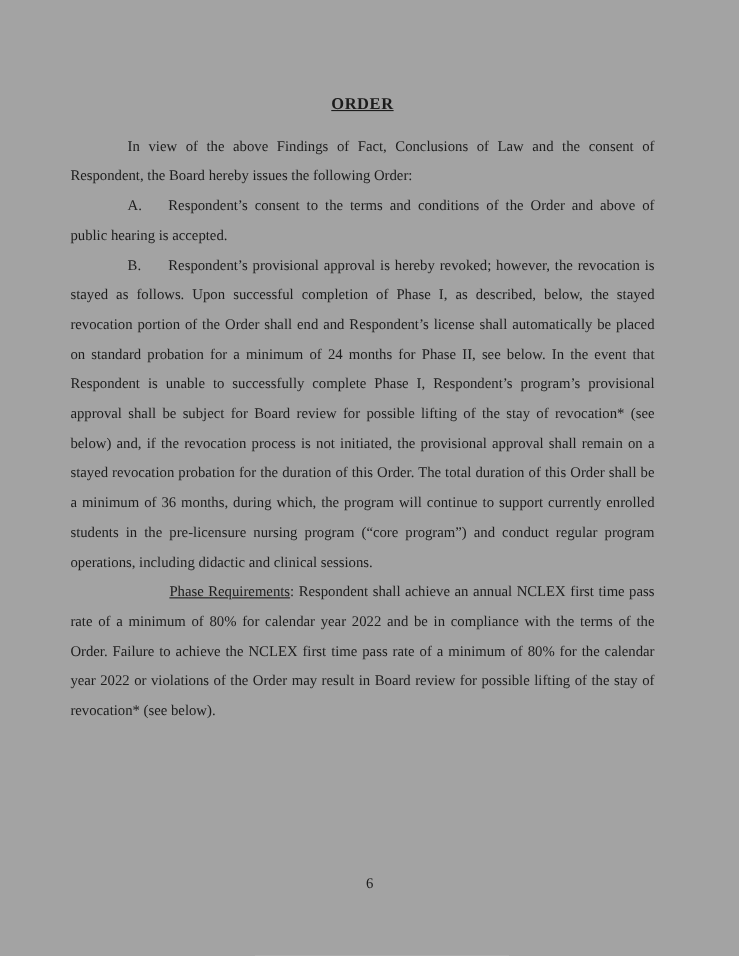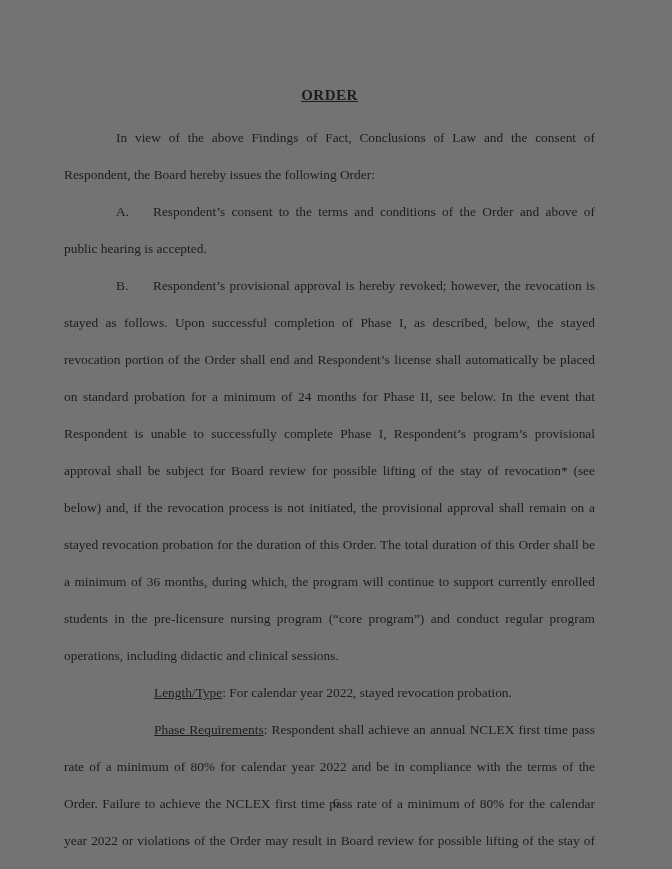--- a/index.html
+++ b/index.html
@@ -4,21 +4,21 @@
 <style>
   html, body {
     margin: 0;
     padding: 0;
     background: #ffffff;
   }
   .page {
     position: relative;
     width: 672px;
     height: 869px;
-    background: #737373;
+    background: #a3a3a3;
     font-family: "Liberation Serif", "DejaVu Serif", serif;
     color: #1c1c1c;
     overflow: hidden;
   }
   .content {
     position: absolute;
     left: 64px;
     top: 82px;
     width: 531px;
   }
@@ -26,21 +26,21 @@
     font-size: 15px;
     line-height: 27px;
     font-weight: bold;
     text-decoration: underline;
     text-align: center;
     letter-spacing: 0.5px;
     margin: 0 0 10px 0;
   }
   .para {
     font-size: 13.4px;
-    line-height: 37px;
+    line-height: 27px;
     text-align: justify;
     margin: 0;
   }
   .para.indent-first {
     text-indent: 52px;
   }
   .para.phase-indent {
     text-indent: 90px;
   }
   .item-label {
@@ -84,23 +84,20 @@
 
     <p class="para indent-first">
       <span class="item-label">A.</span><span>Respondent’s consent to the terms and conditions of the Order and above of public hearing is accepted.</span>
     </p>
 
     <p class="para indent-first">
       <span class="item-label">B.</span><span>Respondent’s provisional approval is hereby revoked; however, the revocation is stayed as follows. Upon successful completion of Phase I, as described, below, the stayed revocation portion of the Order shall end and Respondent’s license shall automatically be placed on standard probation for a minimum of 24 months for Phase II, see below.  In the event that Respondent is unable to successfully complete Phase I, Respondent’s program’s provisional approval shall be subject for Board review for possible lifting of the stay of revocation* (see below) and, if the revocation process is not initiated, the provisional approval shall remain on a stayed revocation probation for the duration of this Order.  The total duration of this Order shall be a minimum of 36 months, during which, the program will continue to support currently enrolled students in the pre-licensure nursing program (“core program”) and conduct regular program operations, including didactic and clinical sessions.</span>
     </p>
 
 
-    <p class="para phase-indent">
-      <span class="entry-label">Length/Type</span><span>: For calendar year 2022, stayed revocation probation.</span>
-    </p>
 
 
     <p class="para phase-indent">
       <span class="entry-label">Phase Requirements</span><span>: Respondent shall achieve an annual NCLEX first time pass rate of a minimum of 80% for calendar year 2022 and be in compliance with the terms of the Order.  Failure to achieve the NCLEX first time pass rate of a minimum of 80% for the calendar year 2022 or violations of the Order may result in Board review for possible lifting of the stay of revocation* (see below).</span>
     </p>
 
   </div>
 
   <div class="footer">
     <div>6</div>

